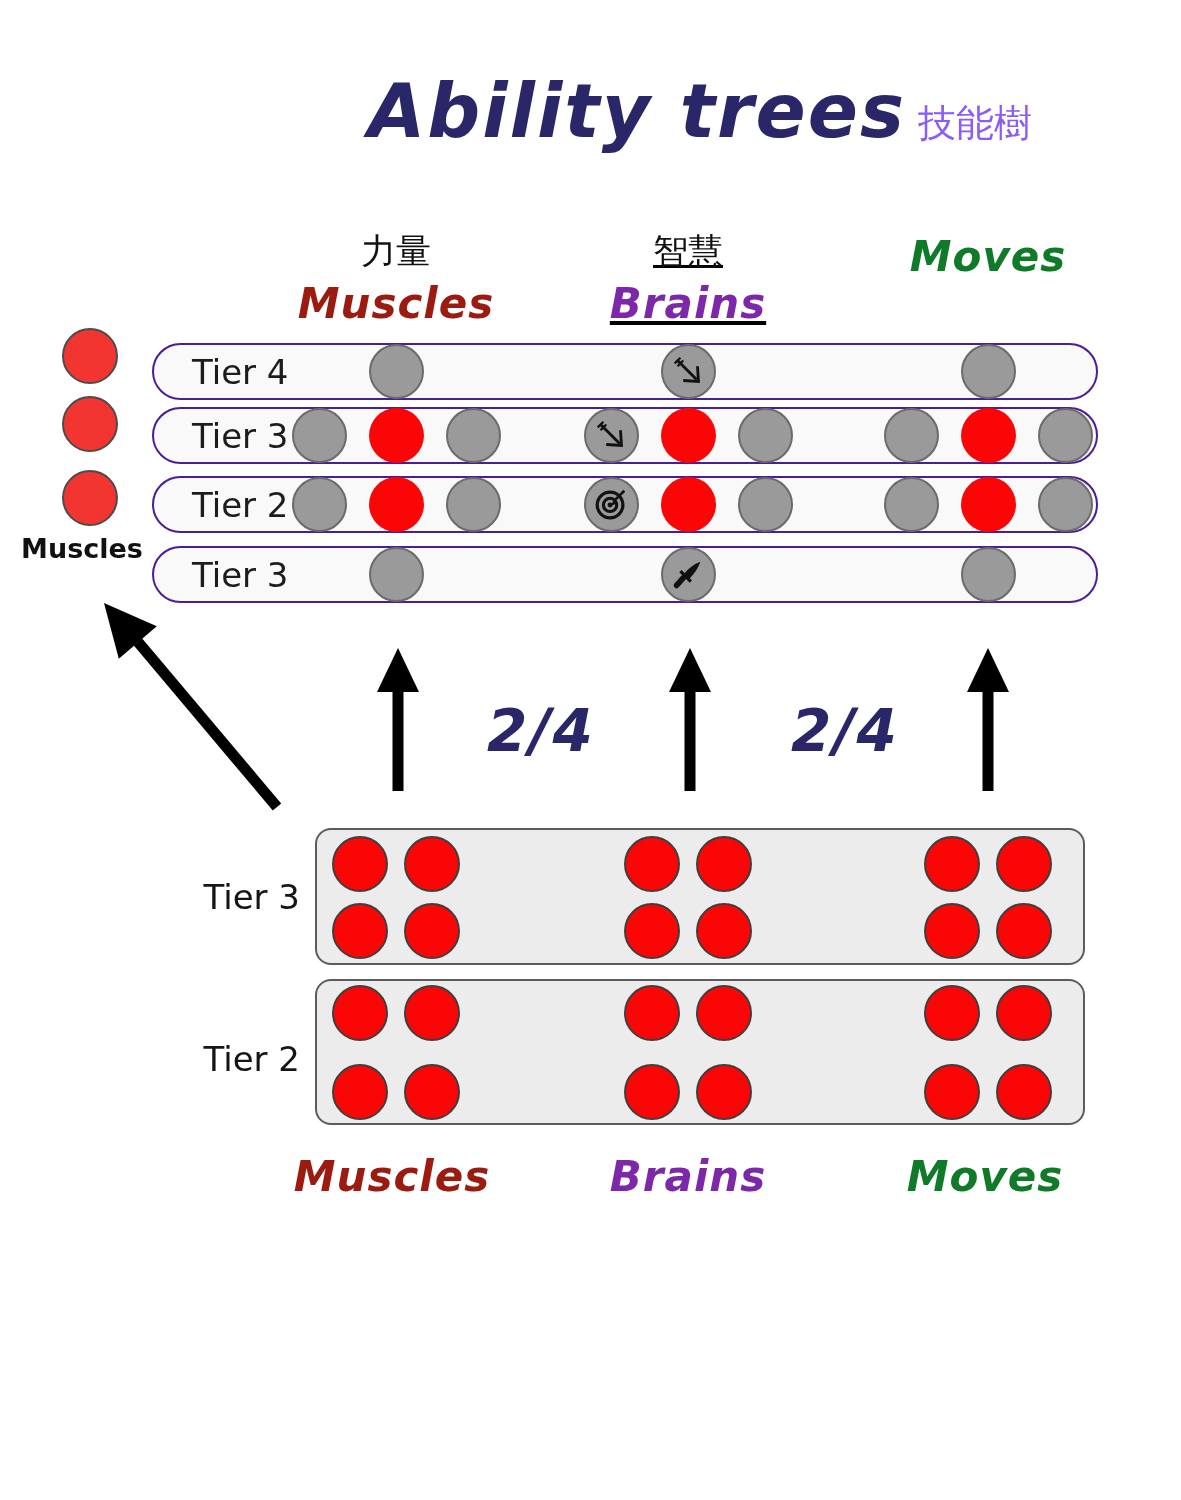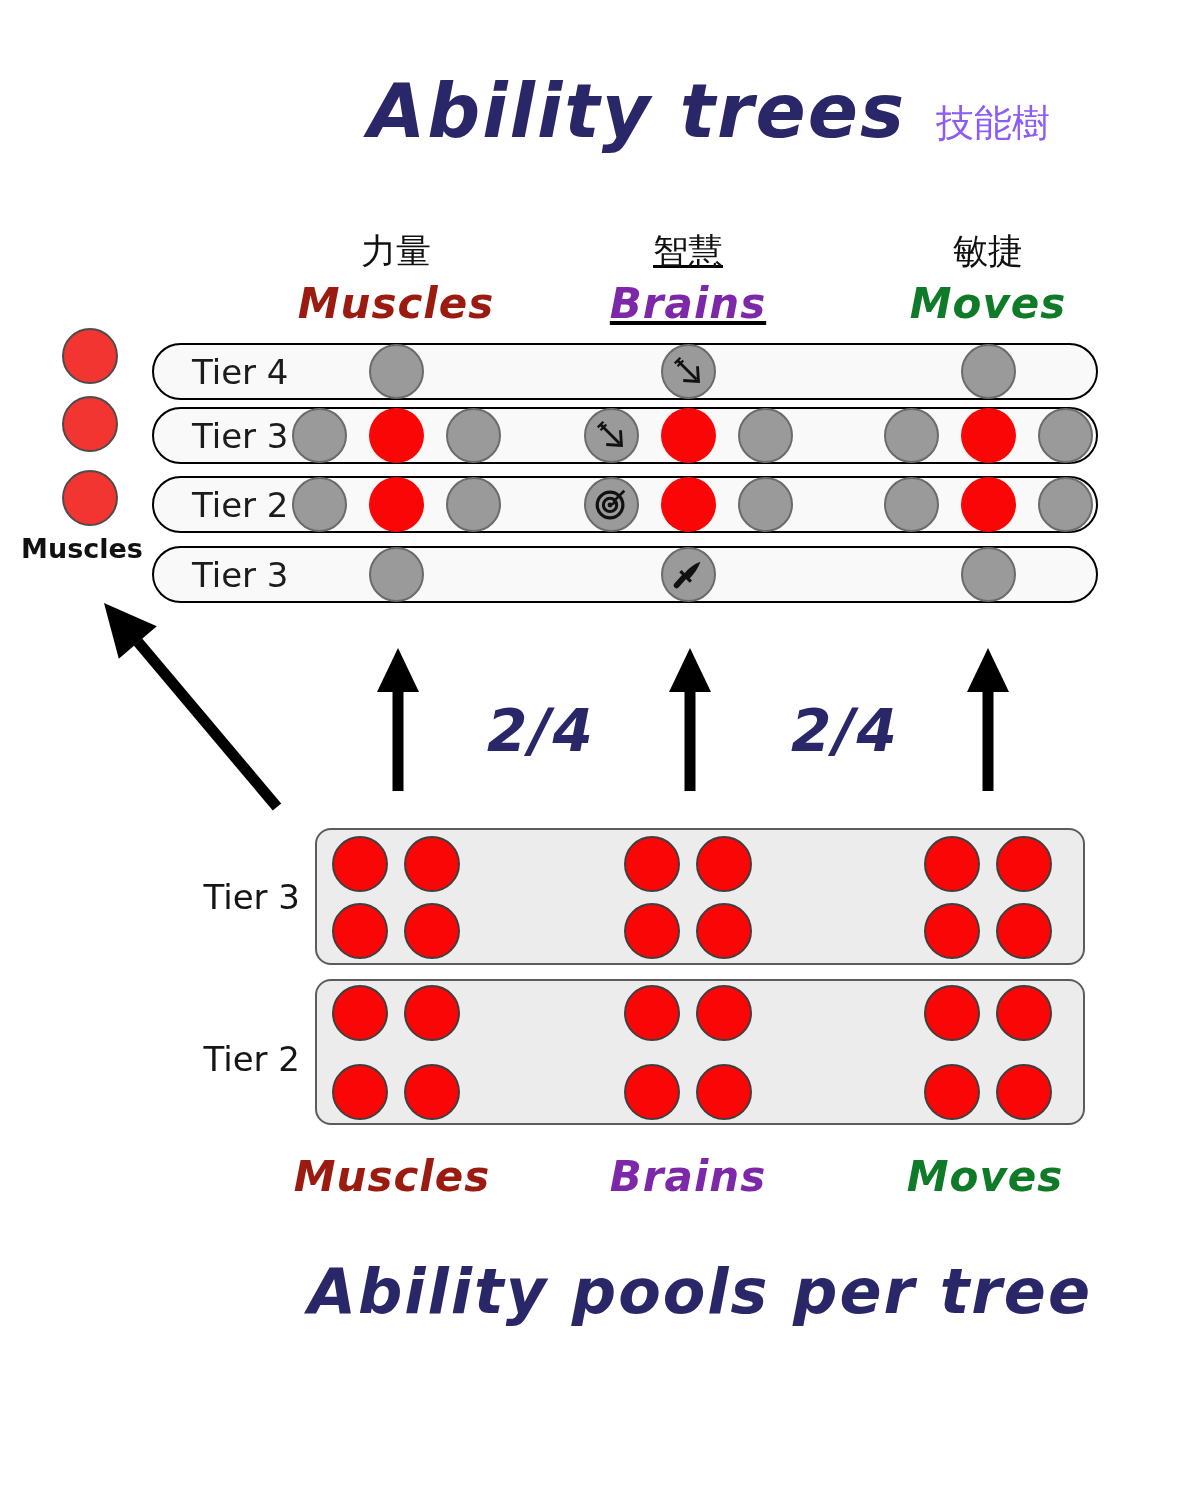--- a/index.html
+++ b/index.html
@@ -1,33 +1,33 @@
 <!DOCTYPE html>
 <html><head>
 <meta charset="utf-8">
 <style>
   html,body { margin:0; padding:0; background:#ffffff; }
   .canvas {
     position:relative; width:1181px; height:1500px; background:#ffffff;
     font-family:"DejaVu Sans","Liberation Sans",sans-serif; overflow:hidden;
   }
   
-  .title-row { position:absolute; top:74px; left:368px; display:flex; gap:30px; align-items:flex-start; }
+  .title-row { position:absolute; top:74px; left:368px; display:flex; gap:12px; align-items:flex-start; }
   .title-main { font-size:74px; font-style:italic; font-weight:600; color:#2a2768; line-height:1.0; letter-spacing:2px; }
   .title-cjk  { font-size:38px; color:#8b5cf6; margin-top:24px; }
 
   
   .hdr { position:absolute; top:228px; width:320px; text-align:center; }
   .hdr-cjk   { font-size:35px; color:#111111; }
   .hdr-label { font-size:42px; font-style:italic; font-weight:600; margin-top:4px; letter-spacing:1px; }
 
   
   .tier-pill {
     position:absolute; left:152px; width:946px; height:57px; box-sizing:border-box;
-    background:#f9f9f9; border:2px solid #000000; border-radius:29px;
+    background:#f9f9f9; border:2px solid #4c1d95; border-radius:29px;
   }
   .tier-label {
     position:absolute; left:38px; top:50%; transform:translateY(-50%);
     font-size:34px; color:#1c1c1c; font-weight:500; white-space:nowrap;
   }
 
   
   .circle { position:absolute; border-radius:50%; box-sizing:border-box; z-index:3; }
   .circle.gray   { background:#9a9a9a; border:2px solid #6b6b6b; }
   .circle.red    { background:#fb0606; }
@@ -82,21 +82,20 @@
 
   <div class="hdr" style="left:236px;">
     <div class="hdr-cjk">力量</div>
     <div class="hdr-label" style="color: rgb(155, 27, 16);">Muscles</div>
   </div>
   <div class="hdr" style="left:528px;text-decoration:underline;">
     <div class="hdr-cjk">智慧</div>
     <div class="hdr-label" style="color: rgb(124, 40, 169);">Brains</div>
   </div>
   <div class="hdr" style="left:828px;">
-    <div class="hdr-cjk">敏捷</div>
     <div class="hdr-label" style="color: rgb(15, 122, 40);">Moves</div>
   </div>
 
   <div class="unique-label">Muscles</div>
 
   <div id="generated">
       <div class="circle unique" style="left: 62px; top: 328px; width: 56px; height: 56px;"></div>
       <div class="circle unique" style="left: 62px; top: 396px; width: 56px; height: 56px;"></div>
       <div class="circle unique" style="left: 62px; top: 470px; width: 56px; height: 56px;"></div>
       <div class="tier-pill" style="top: 343px;">
@@ -213,14 +212,13 @@
 
   <div class="pool-box tier3"></div>
   <div class="pool-box tier2"></div>
   <div class="pool-row-label" style="top:897px;">Tier 3</div>
   <div class="pool-row-label" style="top:1059px;">Tier 2</div>
 
   <div class="bottom-label" style="left: 392px; color: rgb(155, 27, 16);">Muscles</div>
   <div class="bottom-label" style="left: 688px; color: rgb(124, 40, 169);">Brains</div>
   <div class="bottom-label" style="left: 985px; color: rgb(15, 122, 40);">Moves</div>
 
-  <div class="caption">Ability pools per tree</div>
 </div>
 
 </body></html>

